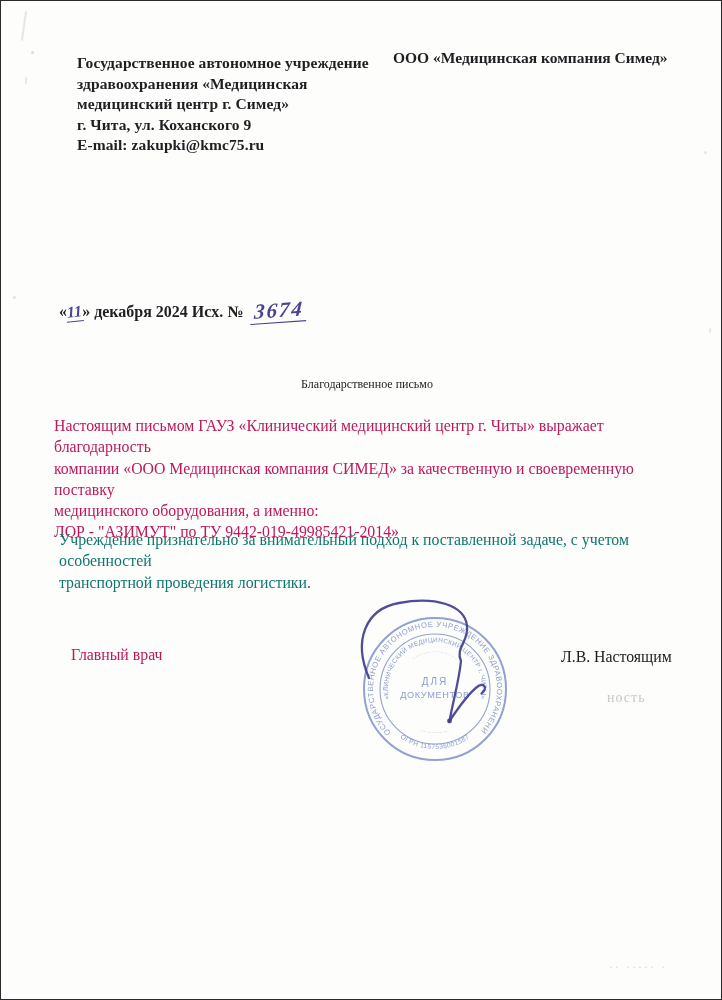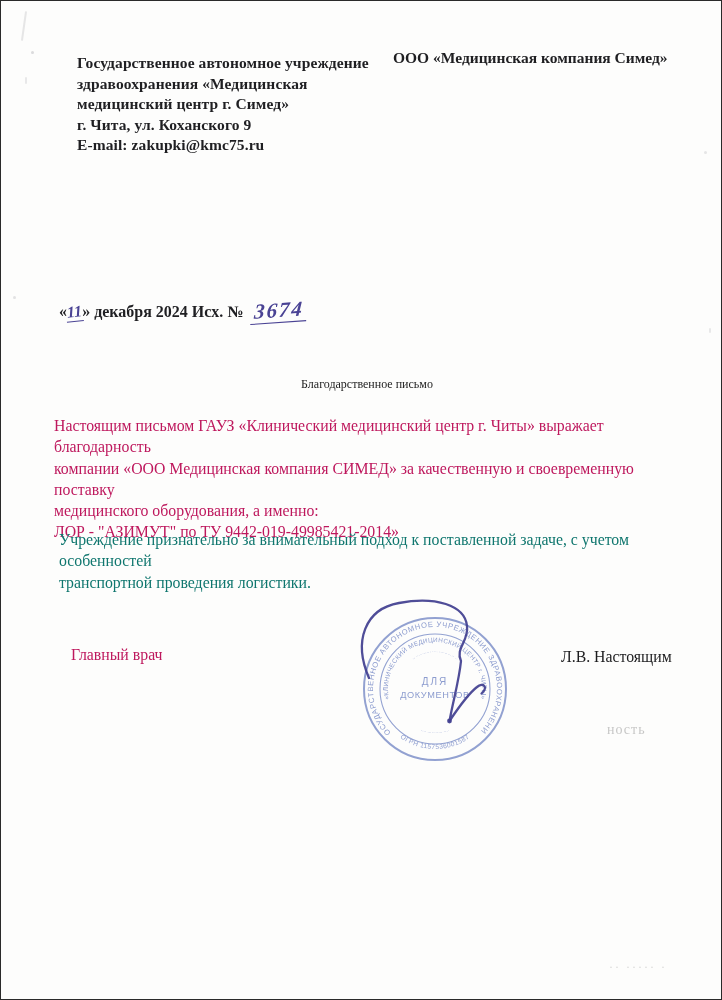--- a/index.html
+++ b/index.html
@@ -52,21 +52,21 @@
   .sigpos{
     left:58px;top:643px;width:420px;
     font-size:15.8px;line-height:21.5px;color:#be185d;margin-left:12px;
   }
   .signame{
     left:560px;top:647px;font-size:15.8px;color:#1c1c1e;
   }
   .stamp-svg{left:356px;top:610px;}
   .ink-svg{left:340px;top:578px;}
   .bleed1{
-    left:606px;top:721px;font-size:14px;letter-spacing:1px;
+    left:606px;top:689px;font-size:14px;letter-spacing:1px;
     color:#9a9a9a;opacity:.55;filter:blur(.4px);
   }
   .bleed2{
     left:608px;top:959px;font-size:12px;letter-spacing:2px;
     color:#8e8e8e;opacity:.35;filter:blur(.5px);
   }
   .speck{background:#b9b9bd;border-radius:2px;opacity:.5;}
   .s1{left:22px;top:10px;width:2px;height:30px;transform:rotate(8deg);opacity:.35;}
   .s2{left:30px;top:50px;width:3px;height:3px;}
   .s3{left:24px;top:76px;width:2px;height:7px;opacity:.3;}

